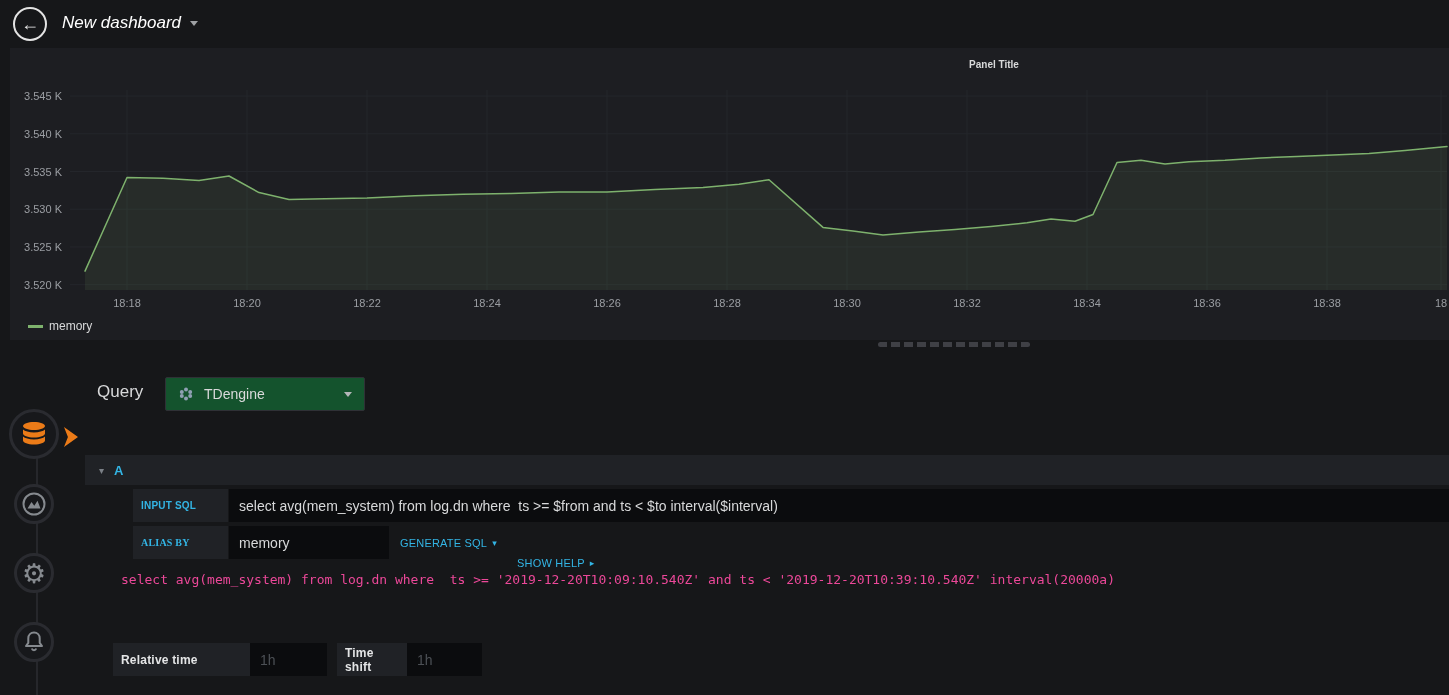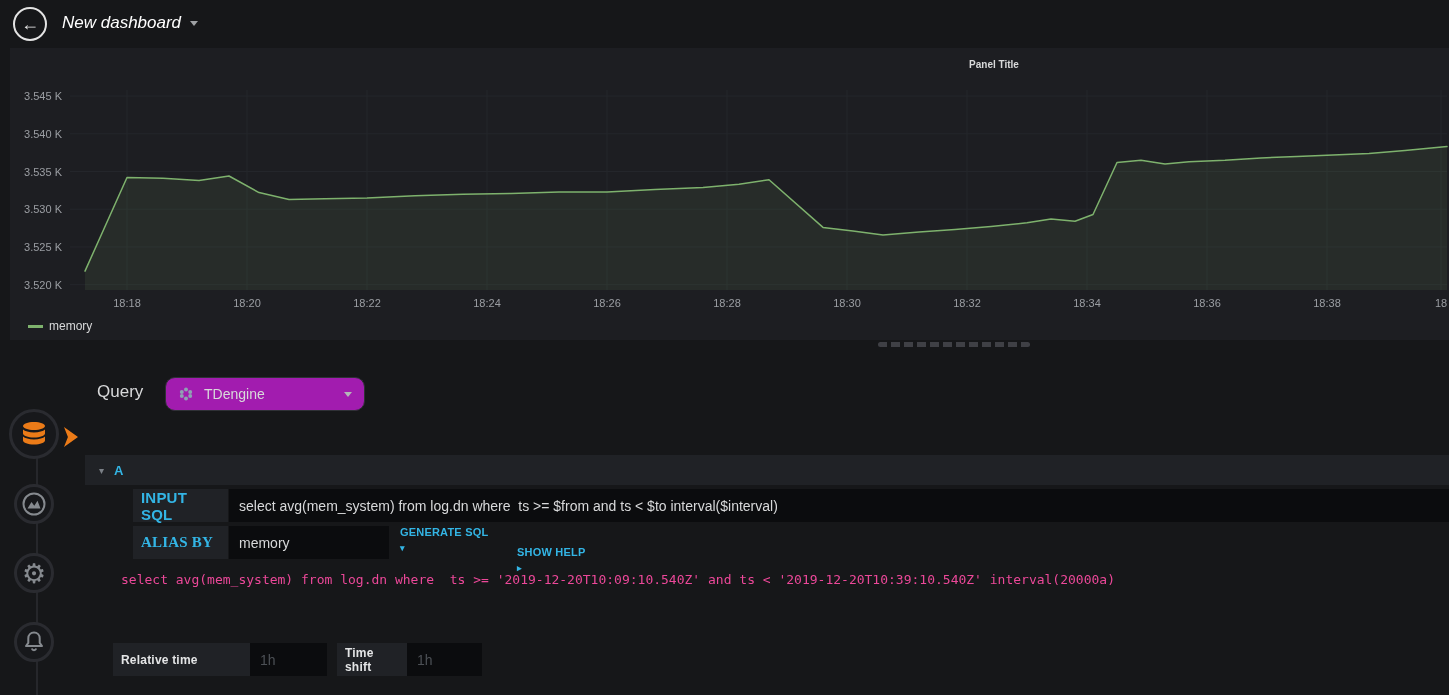--- a/index.html
+++ b/index.html
@@ -42,44 +42,44 @@
   #tab-queries { left:9px;  top:409px; width:50px; height:50px; }
   #tab-viz     { left:14px; top:484px; width:40px; height:40px; }
   #tab-general { left:14px; top:553px; width:40px; height:40px; }
   #tab-alert   { left:14px; top:622px; width:40px; height:40px; }
   .active-arrow { left:64px; top:427px; width:14px; height:20px; background:#eb7b18;
     clip-path:polygon(0 0,100% 50%,0 100%,28% 50%); }
   .gear-glyph { font-family:"DejaVu Sans",sans-serif; font-size:27px; color:#868a8f; line-height:1; }
 
   
   .query-heading { left:97px; top:382px; font-size:17px; font-weight:500; color:#d8d9da; }
-  .ds-picker { left:165px; top:377px; width:200px; height:34px; background:#a21caf;
-    border:1px solid #2f3136; border-radius:10px; display:flex; align-items:center;
+  .ds-picker { left:165px; top:377px; width:200px; height:34px; background:#14532d;
+    border:1px solid #2f3136; border-radius:2px; display:flex; align-items:center;
     padding:0 12px; gap:10px; cursor:pointer; font-size:14px; color:#d8d9da; }
   .ds-caret { margin-left:auto; width:0; height:0; border-left:4px solid transparent;
     border-right:4px solid transparent; border-top:5px solid #b4b6b8; }
 
   .row-a { left:85px; top:455px; width:1364px; height:30px; background:#202226;
     display:flex; align-items:center; padding-left:14px; gap:10px; font-size:13px; cursor:pointer; }
   .collapse-caret { color:#7b8087; font-size:10px; }
   .letter { color:#33b5e5; font-weight:700; }
 
-  .form-label { position:absolute; background:#202226; font-size:15px; font-weight:700;
+  .form-label { position:absolute; background:#202226; font-size:10px; font-weight:700;
     display:flex; align-items:center; padding:0 8px; height:33px; letter-spacing:.2px; }
   .blue { color:#33b5e5; }
   .input { position:absolute; background:#0b0c0e; border:none; outline:none;
     color:#d8d9da; font-size:14px; padding:0 10px; height:33px;
     font-family:"Liberation Sans",sans-serif; }
   .input::placeholder { color:#4c5055; }
   #input-sql-label { left:133px; top:489px; width:95px; }
   #input-sql       { left:229px; top:489px; width:1220px; }
   #alias-label     { left:133px; top:526px; width:95px;font-family:Liberation Serif, serif; }
   #alias-input     { left:229px; top:526px; width:160px; }
-  .link-btn { position:absolute; font-size:11px; font-weight:700; color:#33b5e5;
-    display:flex; align-items:flex-start; gap:5px; height:33px; cursor:pointer; letter-spacing:.2px;flex-direction:column; }
+  .link-btn { position:absolute; font-size:11px; font-weight:400; color:#33b5e5;
+    display:flex; align-items:center; gap:5px; height:33px; cursor:pointer; letter-spacing:.2px; }
   #generate-sql { left:400px; top:526px; }
   #show-help    { left:517px; top:546px; }
   .tri-glyph { font-size:9px; }
   .gen-sql { left:121px; top:572px; font-family:"DejaVu Sans Mono","Liberation Mono",monospace;
     font-size:13px; color:#ec4899; white-space:pre; }
 
   #rel-label   { left:113px; top:643px; width:137px; font-size:12px; color:#e4e5e6; }
   #rel-input   { left:250px; top:643px; width:77px; }
   #shift-label { left:337px; top:643px; width:70px; font-size:12px; color:#e4e5e6; }
   #shift-input { left:407px; top:643px; width:75px; }

